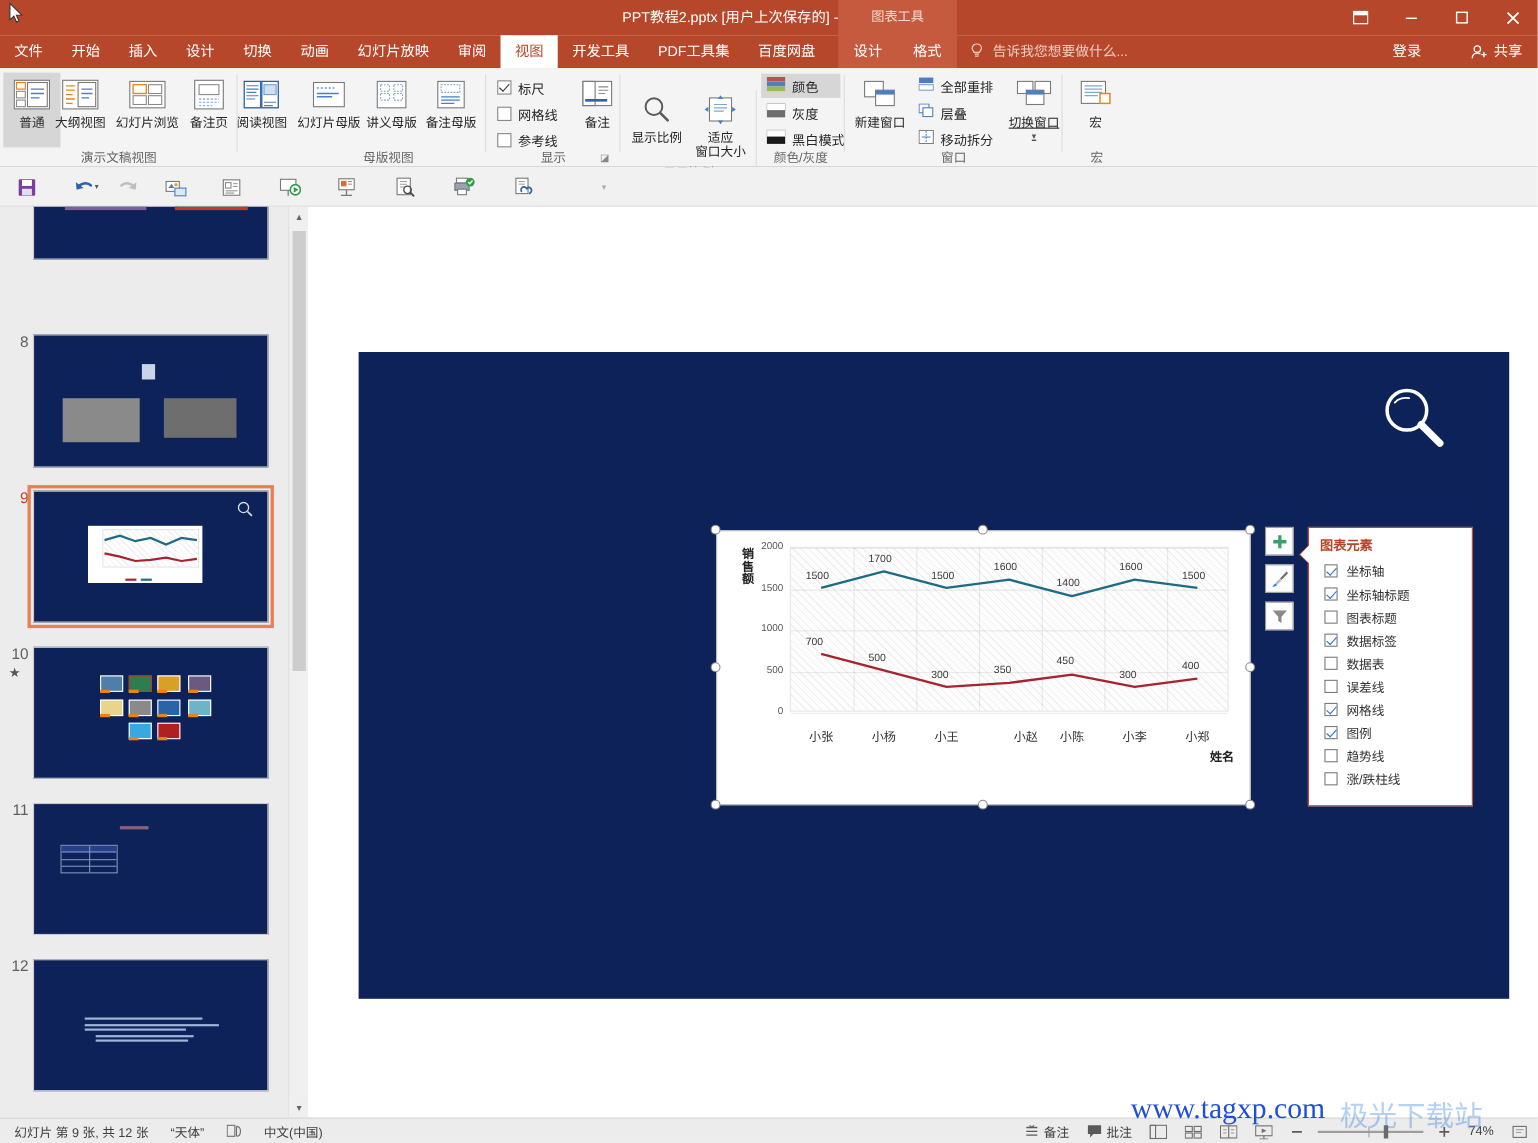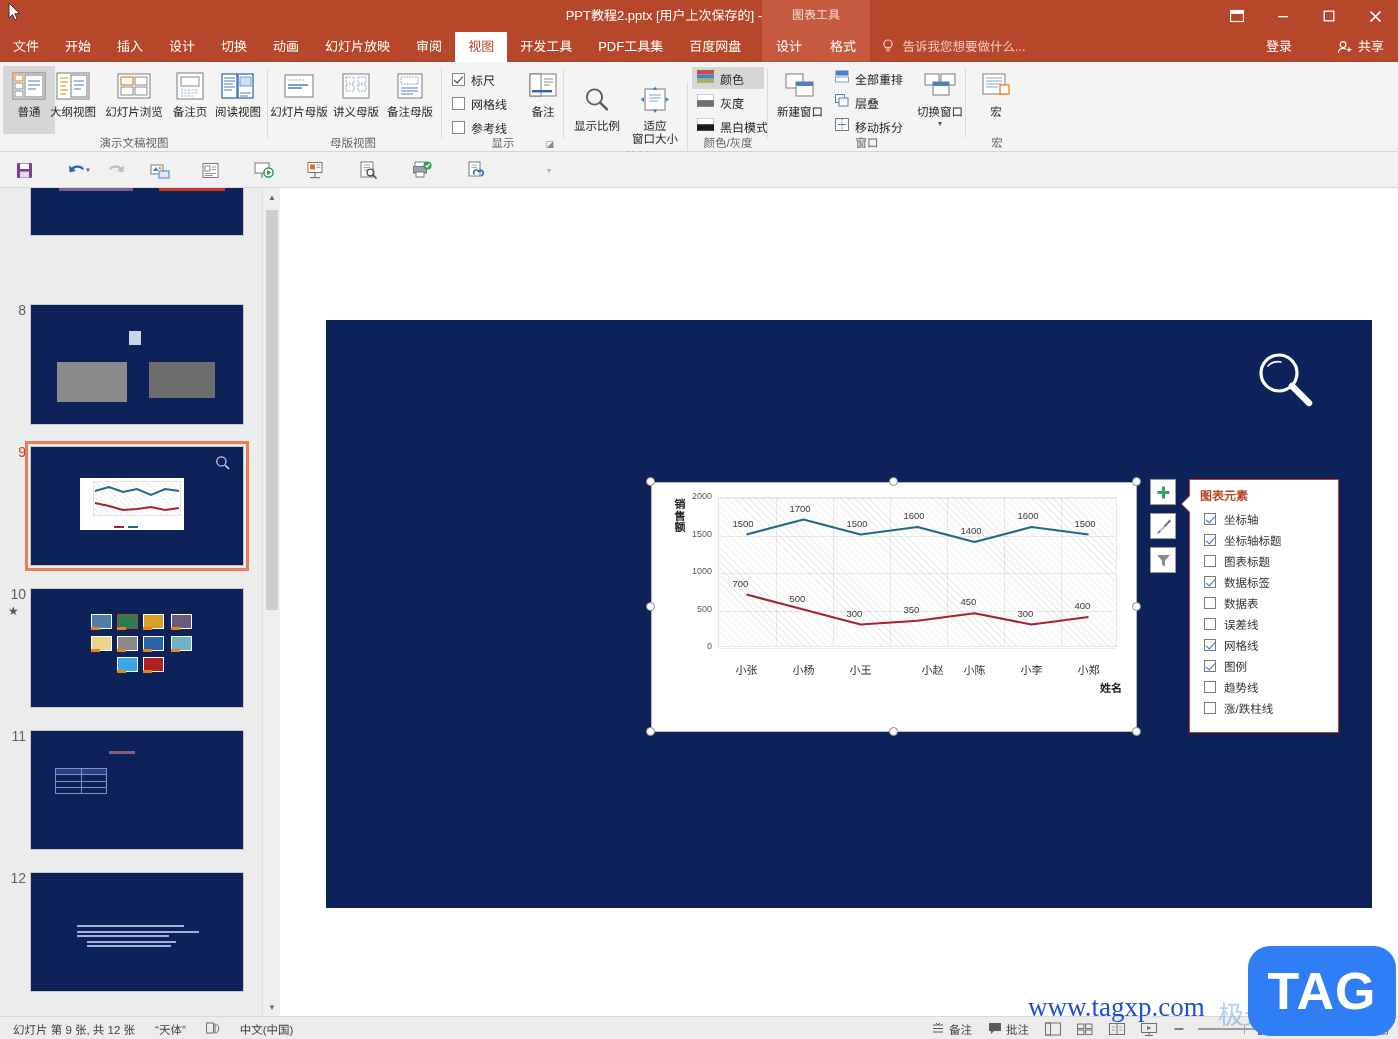--- a/index.html
+++ b/index.html
@@ -354,21 +354,21 @@
         <circle cx="6" cy="4.6" r="2.9" fill="none" stroke="#fff" stroke-width="1.2"></circle>
         <path d="M1.4 13 C1.4 9.6 3.6 8.3 6 8.3 C7.1 8.3 8.1 8.6 8.9 9.1" fill="none" stroke="#fff" stroke-width="1.2"></path>
         <path d="M12 7.2 L12 12 M9.6 9.6 L14.4 9.6" stroke="#fff" stroke-width="1.2"></path>
       </svg>
       <span>共享</span>
     </div>
   </div>
 
   <div class="ribbon">
 
-    <div class="rgroup" style="left:0;width:268px;padding-left:40px;">
+    <div class="rgroup" style="left:0;width:216px;padding-left:40px;">
       <div class="bigbtn sel" style="left:3px;">
         <span class="ico">
           <svg width="34" height="30" viewBox="0 0 34 30">
             <rect x="1" y="2" width="32" height="26" fill="#fff" stroke="#7a7a7a"></rect>
             <rect x="3" y="4" width="8" height="6" fill="#fff" stroke="#e8831a" stroke-width="1.1"></rect>
             <rect x="3" y="12" width="8" height="6" fill="#fff" stroke="#8a8a8a"></rect>
             <rect x="3" y="20" width="8" height="6" fill="#fff" stroke="#8a8a8a"></rect>
             <rect x="13" y="4" width="18" height="22" fill="#fff" stroke="#7a7a7a"></rect>
             <path d="M16 10 H28 M16 14 H28 M16 18 H24" stroke="#4a7fc1" stroke-width="1.2"></path>
           </svg>
@@ -585,21 +585,21 @@
       <div class="smallbtn" style="left:62px;top:53px;width:84px;">
         <span>
           <svg width="14" height="13" viewBox="0 0 14 13">
             <rect x="0.5" y="0.5" width="13" height="12" fill="#fff" stroke="#7a7a7a"></rect>
             <path d="M7 1 L7 12" stroke="#4a7fc1" stroke-dasharray="1.6 1.2"></path>
             <path d="M3 6.5 H11" stroke="#4a7fc1"></path>
           </svg>
         </span>
         <span>移动拆分</span>
       </div>
-      <div class="bigbtn" style="left:148px;width:48px;height:80px;">
+      <div class="bigbtn" style="left:148px;width:48px;height:80px;text-decoration:underline;">
         <span class="ico">
           <svg width="34" height="28" viewBox="0 0 34 28">
             <rect x="2" y="2" width="14" height="11" fill="#fff" stroke="#7a7a7a"></rect>
             <rect x="18" y="2" width="14" height="11" fill="#fff" stroke="#7a7a7a"></rect>
             <rect x="10" y="10" width="16" height="13" fill="#fff" stroke="#7a7a7a"></rect>
             <rect x="10" y="10" width="16" height="4" fill="#4a7fc1"></rect>
           </svg>
         </span>
         <span class="lbl">切换窗口</span>
         <span class="lbl2" style="font-size:8px;color:#555;">▾</span>
@@ -1142,18 +1142,15 @@
           <rect x="1.5" y="2" width="12" height="10" fill="none" stroke="#6e6e6e"></rect>
           <path d="M4 5 H11 M4 7.5 H9" stroke="#9a9a9a" stroke-width="0.9"></path>
         </svg>
       </span>
     </div>
   </div>
 
   <div class="watermark">
     <div class="wm-ghost">极光下载站</div>
     <div class="wm-url">www.tagxp.com</div>
-    <div class="wm-tag">
-      <span>TAG</span>
-    </div>
   </div>
 
 </div>
 
 </body></html>

